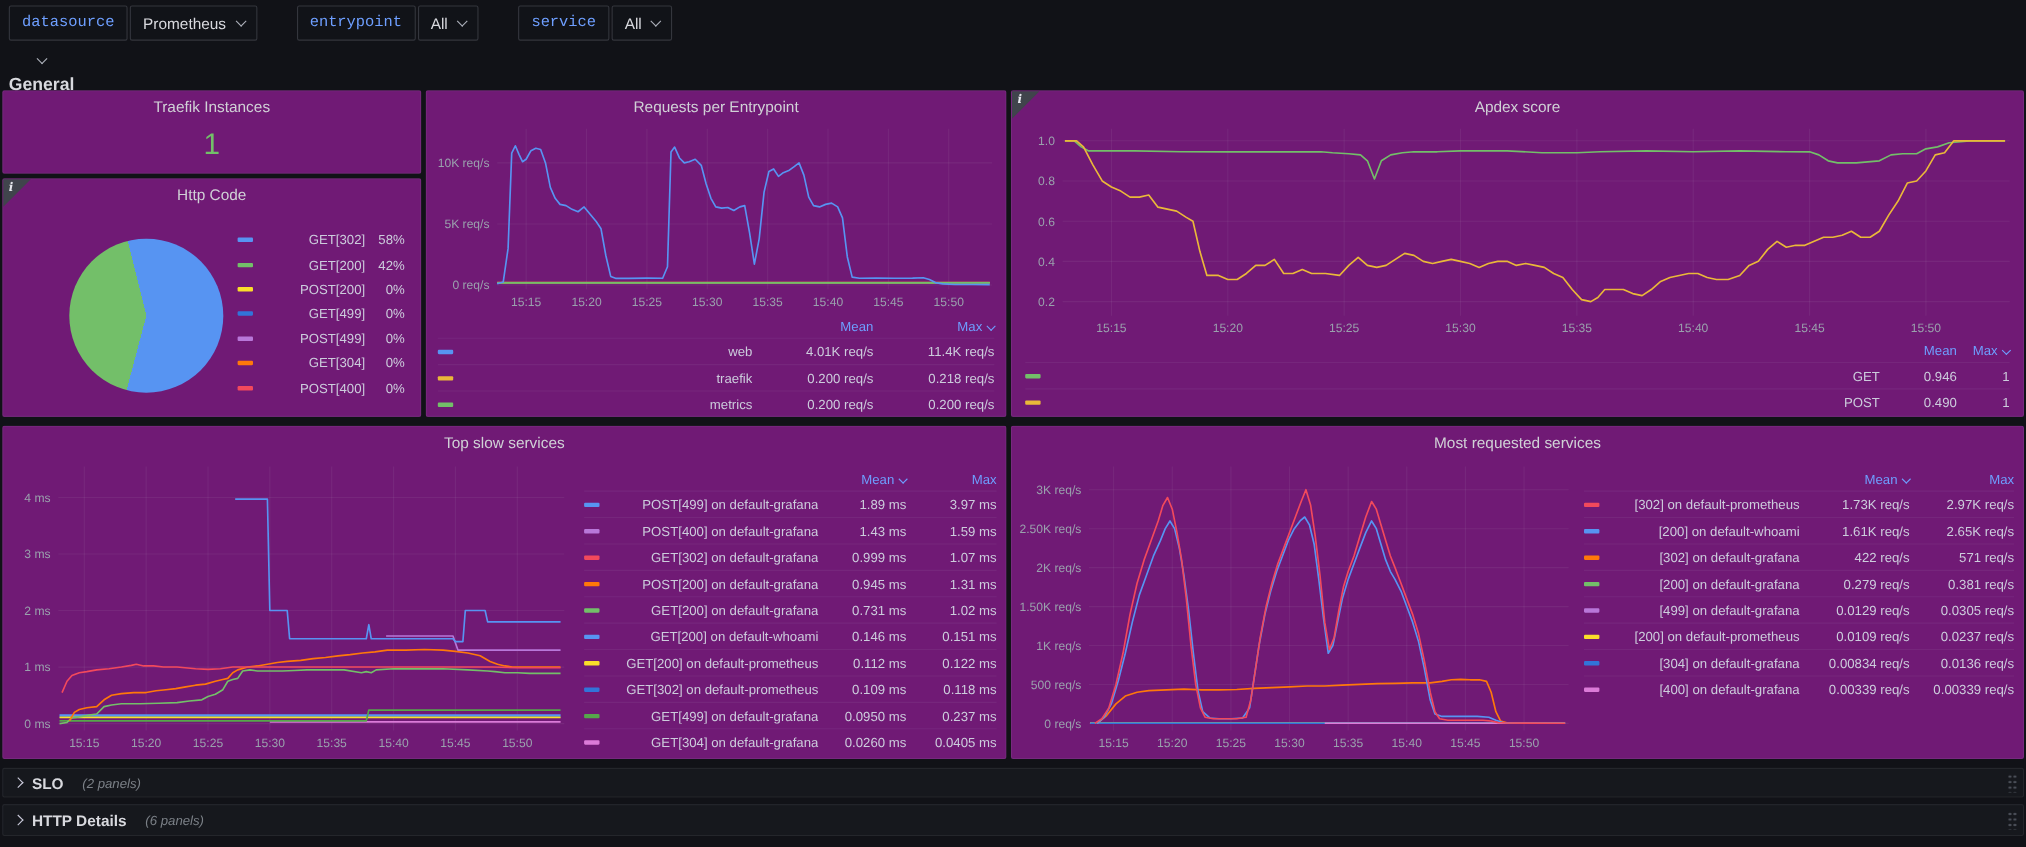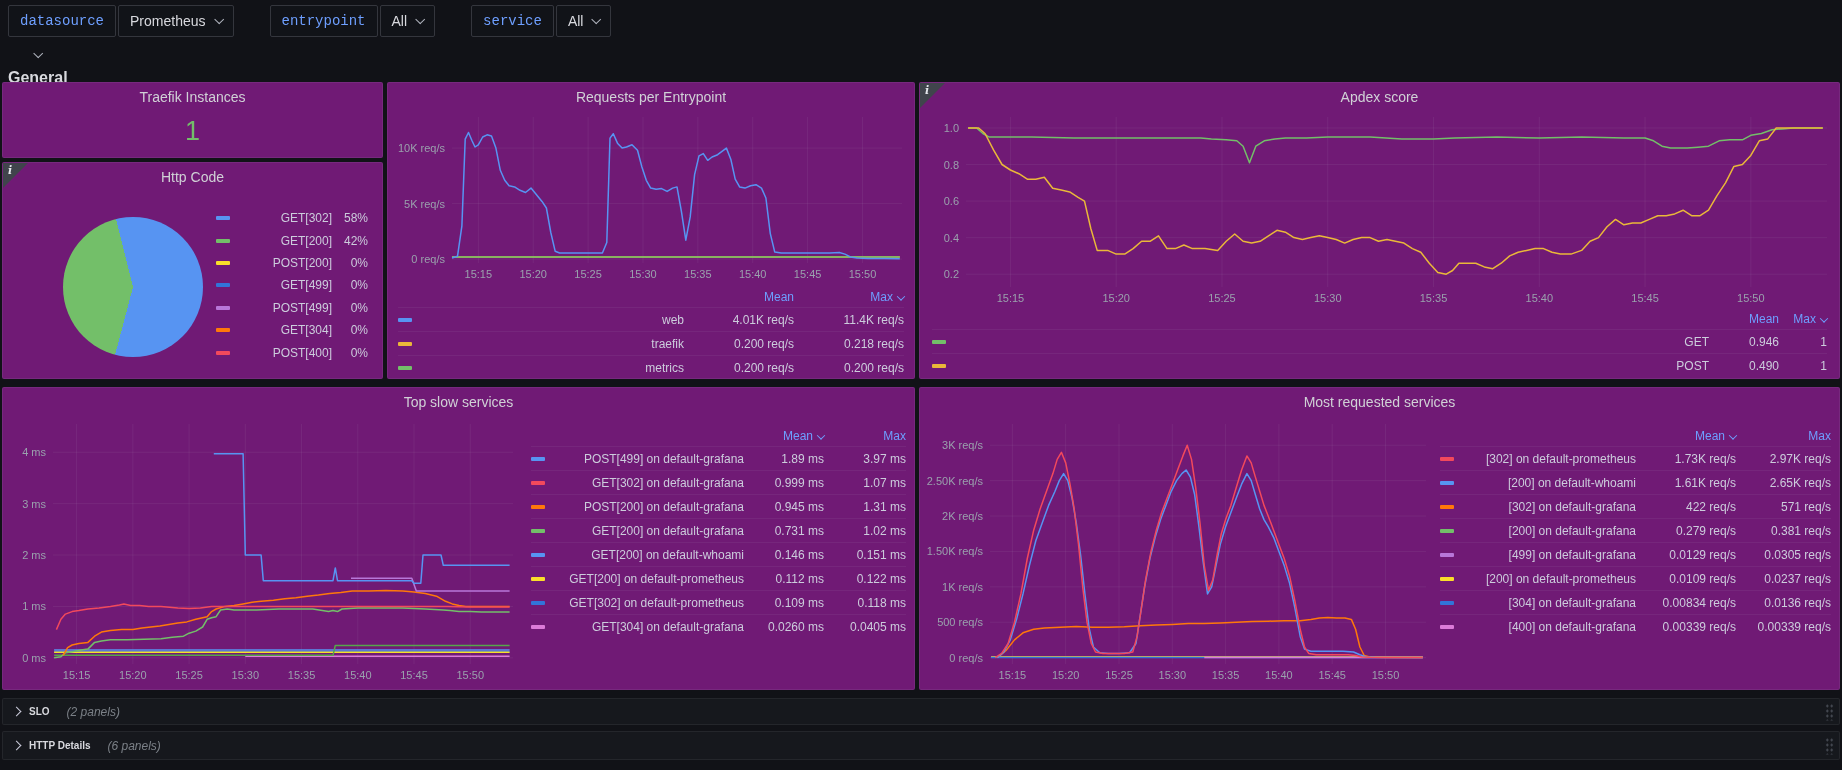--- a/index.html
+++ b/index.html
@@ -11,21 +11,21 @@
   .vlabel{color:#6e9fff;font-family:Liberation Mono, monospace;}
   .vvalue{color:#d8d9de;}
   .chev{display:inline-block;width:6px;height:6px;border-right:1.6px solid #aeb2bc;border-bottom:1.6px solid #aeb2bc;}
   .chev.down{transform:rotate(45deg) translate(-1px,-2px);}
   .chev.right{transform:rotate(-45deg);border-color:#ccccdc;}
   
   .rowhead{position:absolute;left:8px;display:flex;align-items:center;gap:10px;flex-direction:column;}
   .rowhead .title{font-size:16px;font-weight:700;color:#d8d9de;}
   .rowicon{color:#8e95a0;font-size:15px;line-height:1;cursor:pointer;margin-left:8px;}
   .collapsed-row{position:absolute;left:2px;width:1838px;background:#16181d;border:1px solid rgba(204,204,220,0.08);border-radius:2px;box-sizing:border-box;display:flex;align-items:center;padding:0 10px;gap:9px;}
-  .collapsed-row .title{font-size:10px;font-weight:700;color:#d8d9de;}
+  .collapsed-row .title{font-size:14px;font-weight:700;color:#d8d9de;}
   .collapsed-row .count{font-size:12px;font-style:italic;color:#7b8087;margin-left:8px;}
   .drag{position:absolute;right:5px;top:50%;transform:translateY(-50%);width:9px;height:17px;background-image:radial-gradient(circle,#4a4e57 1.1px,transparent 1.3px);background-size:4.5px 5px;}
   
   .panel{position:absolute;background:#701a75;border:1px solid rgba(204,204,220,0.09);border-radius:2px;box-sizing:border-box;}
   .p-title{text-align:center;font-size:14px;font-weight:500;color:#d0d1d6;padding-top:6px;cursor:pointer;}
   .stat{text-align:center;font-size:27px;font-weight:500;margin-top:11px;}
   .info-corner{position:absolute;top:0;left:0;width:0;height:0;border-top:25px solid #40444c;border-right:25px solid transparent;}
   .info-corner b{position:absolute;top:-24px;left:5px;font:italic 700 11px "DejaVu Serif",serif;color:#e4e7ec;}
   .pie{position:absolute;border-radius:50%;}
   .chart{position:absolute;}
@@ -289,20 +289,26 @@
           <div class="lg-val" style="width: 80px;"><span>Mean</span><i class="sc"></i></div>
           <div class="lg-val" style="width: 82px;"><span>Max</span></div>
         </div>
         <div class="lg-row">
           <i class="chip" style="background: rgb(87, 148, 242);"></i>
           <div class="lg-name">POST[499] on default-grafana</div>
           <div class="lg-val" style="width: 80px;">1.89 ms</div>
           <div class="lg-val" style="width: 82px;">3.97 ms</div>
         </div>
         <div class="lg-row">
+          <i class="chip" style="background: rgb(184, 119, 217);"></i>
+          <div class="lg-name">POST[400] on default-grafana</div>
+          <div class="lg-val" style="width: 80px;">1.43 ms</div>
+          <div class="lg-val" style="width: 82px;">1.59 ms</div>
+        </div>
+        <div class="lg-row">
           <i class="chip" style="background: rgb(242, 73, 92);"></i>
           <div class="lg-name">GET[302] on default-grafana</div>
           <div class="lg-val" style="width: 80px;">0.999 ms</div>
           <div class="lg-val" style="width: 82px;">1.07 ms</div>
         </div>
         <div class="lg-row">
           <i class="chip" style="background: rgb(255, 120, 10);"></i>
           <div class="lg-name">POST[200] on default-grafana</div>
           <div class="lg-val" style="width: 80px;">0.945 ms</div>
           <div class="lg-val" style="width: 82px;">1.31 ms</div>
@@ -323,20 +329,26 @@
           <i class="chip" style="background: rgb(250, 222, 42);"></i>
           <div class="lg-name">GET[200] on default-prometheus</div>
           <div class="lg-val" style="width: 80px;">0.112 ms</div>
           <div class="lg-val" style="width: 82px;">0.122 ms</div>
         </div>
         <div class="lg-row">
           <i class="chip" style="background: rgb(50, 116, 217);"></i>
           <div class="lg-name">GET[302] on default-prometheus</div>
           <div class="lg-val" style="width: 80px;">0.109 ms</div>
           <div class="lg-val" style="width: 82px;">0.118 ms</div>
+        </div>
+        <div class="lg-row">
+          <i class="chip" style="background: rgb(86, 166, 75);"></i>
+          <div class="lg-name">GET[499] on default-grafana</div>
+          <div class="lg-val" style="width: 80px;">0.0950 ms</div>
+          <div class="lg-val" style="width: 82px;">0.237 ms</div>
         </div>
         <div class="lg-row">
           <i class="chip" style="background: rgb(219, 123, 216);"></i>
           <div class="lg-name">GET[304] on default-grafana</div>
           <div class="lg-val" style="width: 80px;">0.0260 ms</div>
           <div class="lg-val" style="width: 82px;">0.0405 ms</div>
         </div>
       </div>
   </section>
 

